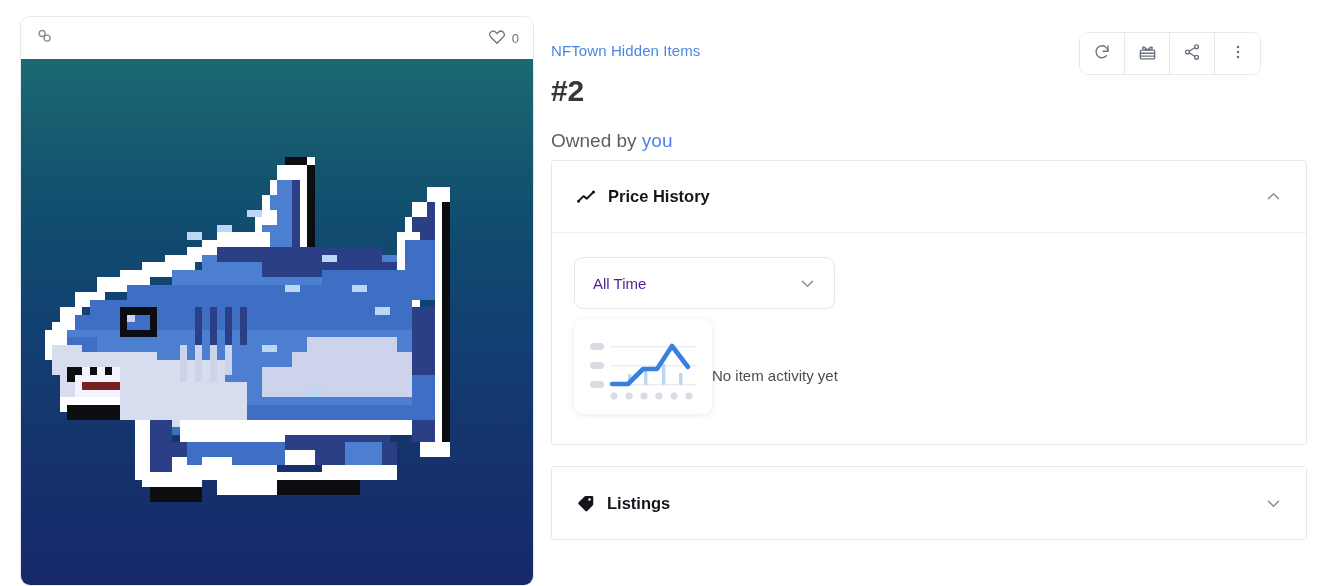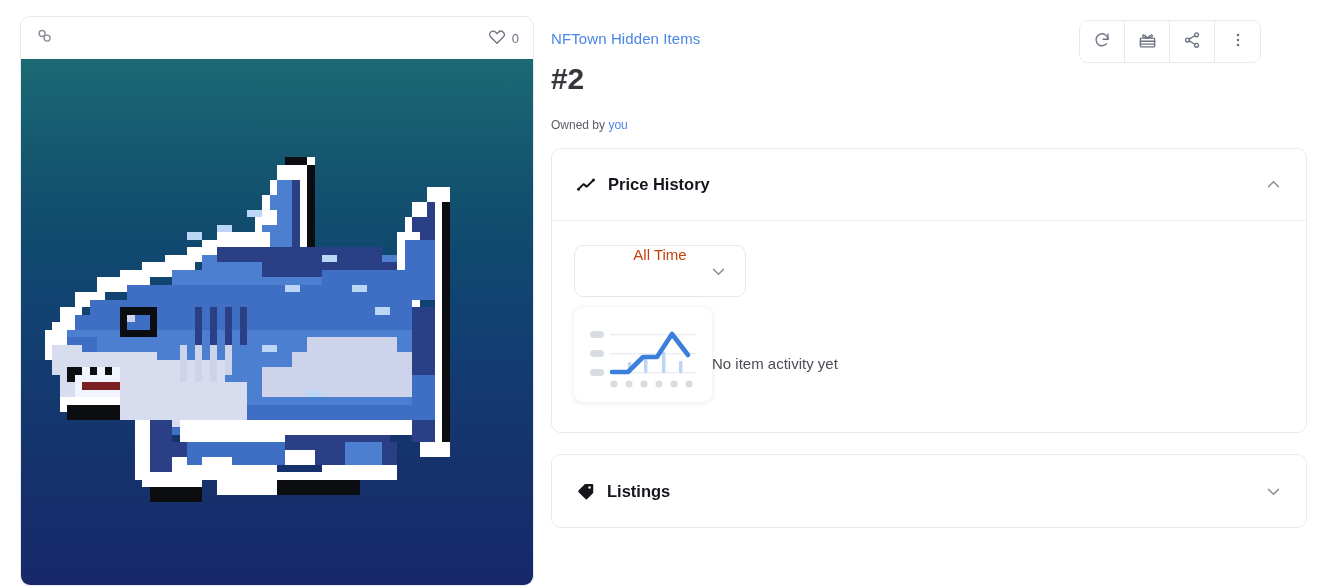--- a/index.html
+++ b/index.html
@@ -66,21 +66,21 @@
     transform: translate(-50%, -50%);
     width: 480px;
     height: 420px;
   }
   .shark-wrap svg { display: block; width: 100%; height: 100%; image-rendering: pixelated; }
 
   
   .detail {
     position: absolute;
     left: 551px;
-    top: 16px;
+    top: 28px;
     width: 756px;
   }
   .detail-head {
     position: relative;
     height: 132px;
   }
   .collection-link {
     display: inline-block;
     margin-top: 14px;
     font-size: 15px;
@@ -90,21 +90,21 @@
   }
   .item-title {
     margin-top: 14px;
     font-size: 30px;
     font-weight: bold;
     color: #35373c;
     letter-spacing: -0.2px;
   }
   .owner-row {
     margin-top: 22px;
-    font-size: 12px;
+    font-size: 19px;
     color: #5b5f66;
   }
   .owner-row .owner-link { color: #4a86e8; text-decoration: none; }
 
   .action-bar {
     position: absolute;
     right: 46px;
     top: 4px;
     display: flex;
     align-items: stretch;
@@ -124,21 +124,21 @@
     border-right: 1px solid #e6e8ec;
     cursor: pointer;
     color: #6b7280;
   }
   .action-btn:last-child { border-right: none; }
 
   
   .panel {
     margin-top: 0;
     border: 1px solid #e6e8ec;
-    border-radius: 10px;
+    border-radius: 3px;
     background: #ffffff;
     overflow: hidden;
   }
   .panel + .panel { margin-top: 21px; }
   .panel-header {
     height: 72px;
     display: flex;
     align-items: center;
     padding: 0 24px;
     background: #ffffff;
@@ -155,32 +155,31 @@
     margin-left: auto;
     color: #8a8f98;
     display: flex;
     align-items: center;
   }
   .panel-body {
     padding: 24px 22px 30px 22px;
     background: #ffffff;
   }
   .select-box {
-    width: 172px;
+    width: 261px;
     height: 52px;
     border: 1px solid #e6e8ec;
     border-radius: 9px;
     display: flex;
     align-items: center;
     padding: 0 18px;
     font-size: 15px;
-    color: #c2410c;
+    color: #4c1d95;
     background: #ffffff;
     cursor: pointer;
-    flex-direction: column;
   }
   .select-box .chev { margin-left: auto; color: #8a8f98; display: flex; }
 
   .empty-state {
     margin-top: 10px;
     display: flex;
     flex-direction: row;
     align-items: center;
   }
   .empty-illus {

